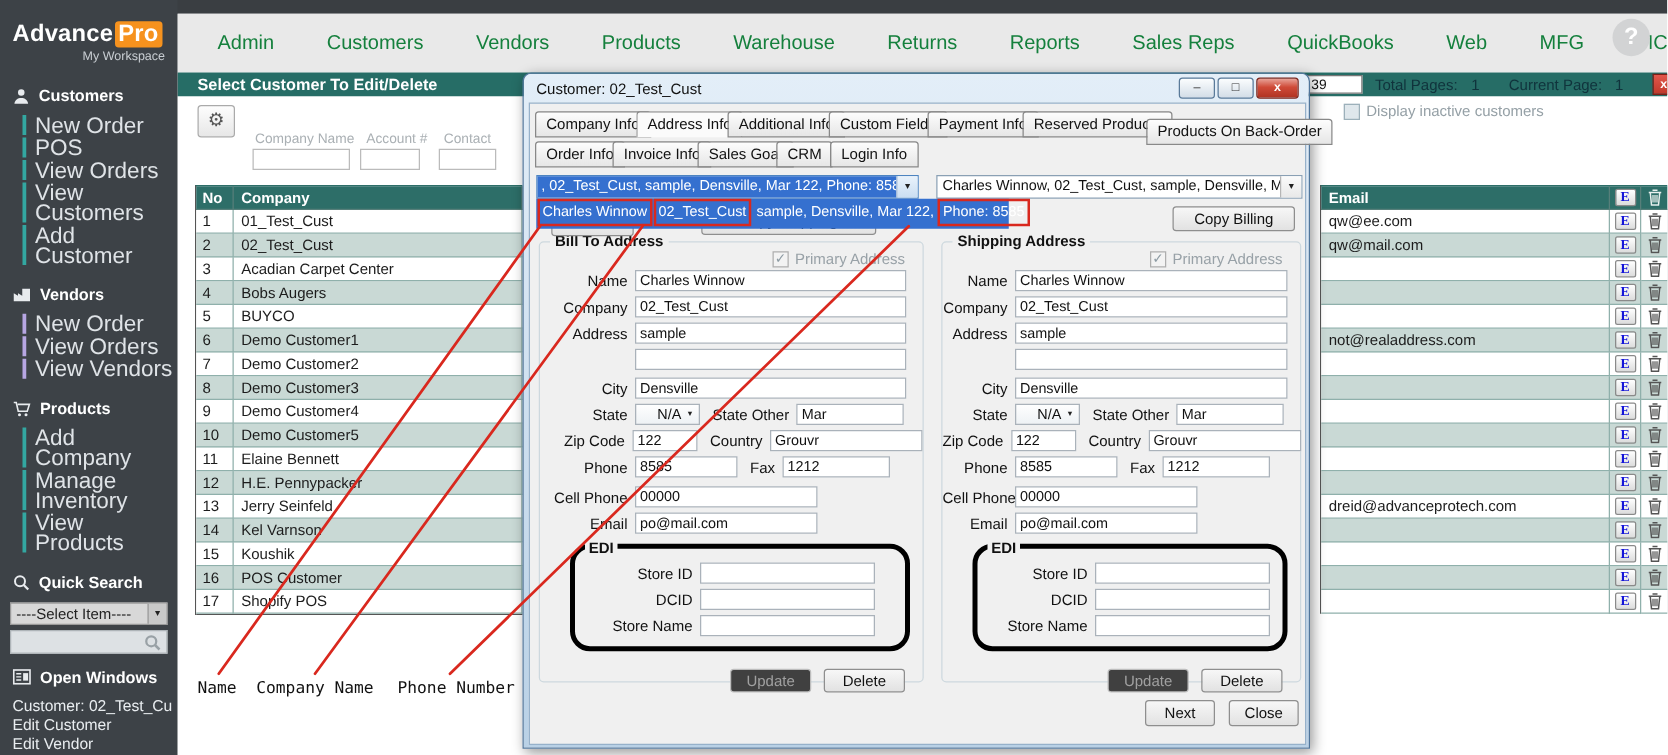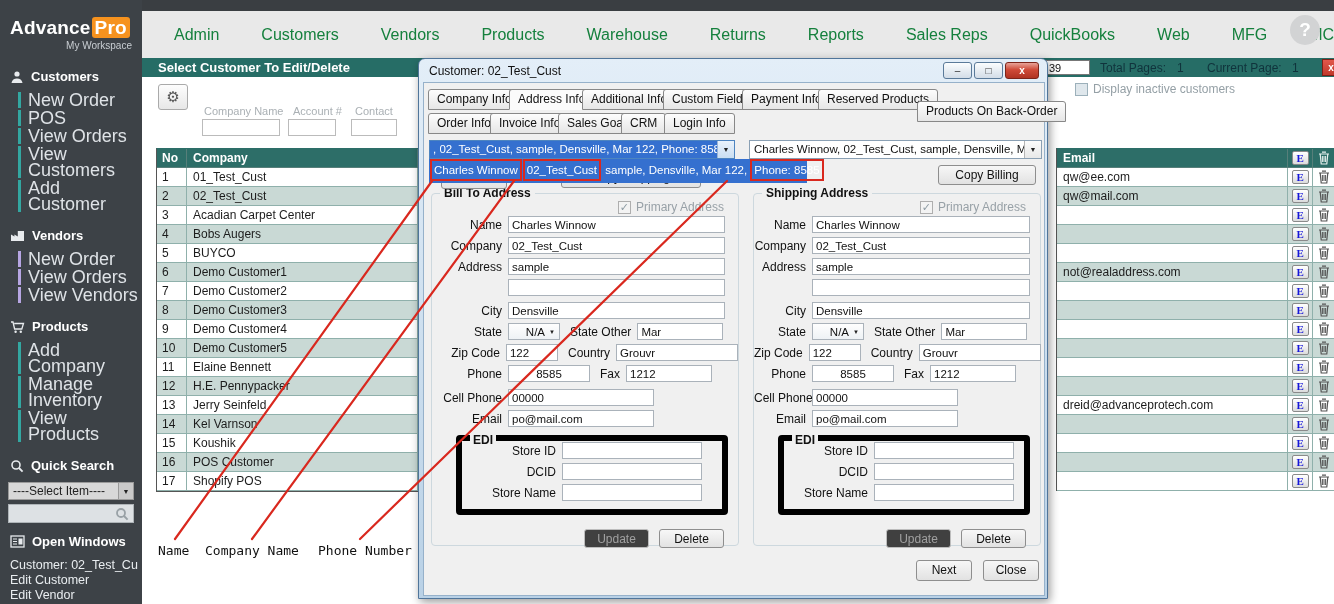--- a/index.html
+++ b/index.html
@@ -94,25 +94,25 @@
   #group-ship { left:329px; width:288px; }
   .group-title { position:absolute; left:8px; top:-8px; background:#f0f0f0; padding:0 4px; font-size:12px; font-weight:bold; color:#111; }
   .primary-row { display:flex; justify-content:flex-end; align-items:center; gap:5px; padding:6px 14px 2px 0; height:22px; }
   .cb { width:13px; height:13px; background:#f3f3f3; border:1px solid #aeaeae; color:#8d9ba3; font-size:11px; line-height:11px; text-align:center; }
   .gray-lbl { font-size:12px; color:#98a1a7; }
   .frow { display:flex; align-items:center; margin:0 0 4px 0; height:17px; }
   .flabel { width:76px; text-align:right; padding-right:6px; font-size:12px; color:#111; white-space:nowrap; }
   #group-ship .flabel { width:58px; }
   .fin { height:17px; border:1px solid #aab2ba; background:#fff; font-size:11.5px; padding:0 3px; color:#111; font-family:"Liberation Sans",sans-serif; }
   .w-main { width:217px; } #group-ship .w-main { width:218px; }
-  .w-sm { width:52px; } .w-st { width:86px; } .w-cty { width:122px; } .w-ph { width:82px;text-align:center; } .w-fx { width:86px; } .w-cell { width:146px; }
+  .w-sm { width:52px; } .w-st { width:86px; } .w-cty { width:122px; } .w-ph { width:82px; } .w-fx { width:86px; } .w-cell { width:146px; }
   .sublbl { font-size:12px; color:#111; padding:0 6px 0 10px; white-space:nowrap; }
   .fselect { width:52px; height:17px; border:1px solid #aab2ba; background:linear-gradient(#fefefe,#eef2f5); display:flex; align-items:center; font-size:11.5px; color:#111; }
   .fselect .v { flex:1; padding-left:3px;text-align:right; } .fselect .a { width:14px; font-size:6px; text-align:center; color:#222; }
-  .edi { margin:8px 10px 0 24px; border:6px solid #000000; border-radius:4px; position:relative; padding:1px 10px 8px 0; }
+  .edi { margin:8px 10px 0 24px; border:4px solid #000000; border-radius:16px; position:relative; padding:11px 10px 8px 0; }
   .edi-title { position:absolute; left:8px; top:-8px; background:#f0f0f0; padding:0 3px; font-size:12px; font-weight:bold; color:#111; }
   .edi .flabel { width:100px; } #group-ship .edi .flabel { width:96px; }
   .w-edi { width:140px; }
   .grp-btns { display:flex; justify-content:flex-end; gap:10px; margin:14px 14px 0 0; }
   .grp-btns .btn { width:65px; height:19px; }
   #dlg-footer { position:absolute; left:0; top:477px; width:622px; display:flex; justify-content:flex-end; gap:11px; padding-right:7px; }
   #dlg-footer .btn { width:56px; height:21px; line-height:19px; }
 </style>
 </head>
 <body>
@@ -601,21 +601,21 @@
       <div class="wbtn close">x</div>
     </div>
     <div id="dlg-inner">
 
       <div class="tab" style="left:4px; top:6px;">Company Info</div>
       <div class="tab active" style="left:85px; top:6px;">Address Info</div>
       <div class="tab" style="left:158px; top:6px;">Additional Info</div>
       <div class="tab" style="left:239px; top:6px;">Custom Fields</div>
       <div class="tab" style="left:318px; top:6px;">Payment Info</div>
       <div class="tab" style="left:394px; top:6px;">Reserved Products</div>
-      <div class="tab" style="left:493px; top:18px;">Products On Back-Order</div>
+      <div class="tab" style="left:493px; top:12px;">Products On Back-Order</div>
 
       <div class="tab" style="left:4px; top:30px;">Order Info</div>
       <div class="tab" style="left:66px; top:30px;">Invoice Info</div>
       <div class="tab" style="left:134px; top:30px;">Sales Goal</div>
       <div class="tab" style="left:197px; top:30px;">CRM</div>
       <div class="tab" style="left:240px; top:30px;">Login Info</div>
 
       <div id="combo-left">
         <span class="sel">, 02_Test_Cust, sample, Densville, Mar 122, Phone: 8585</span>
         <span class="combo-arrow">▼</span>

